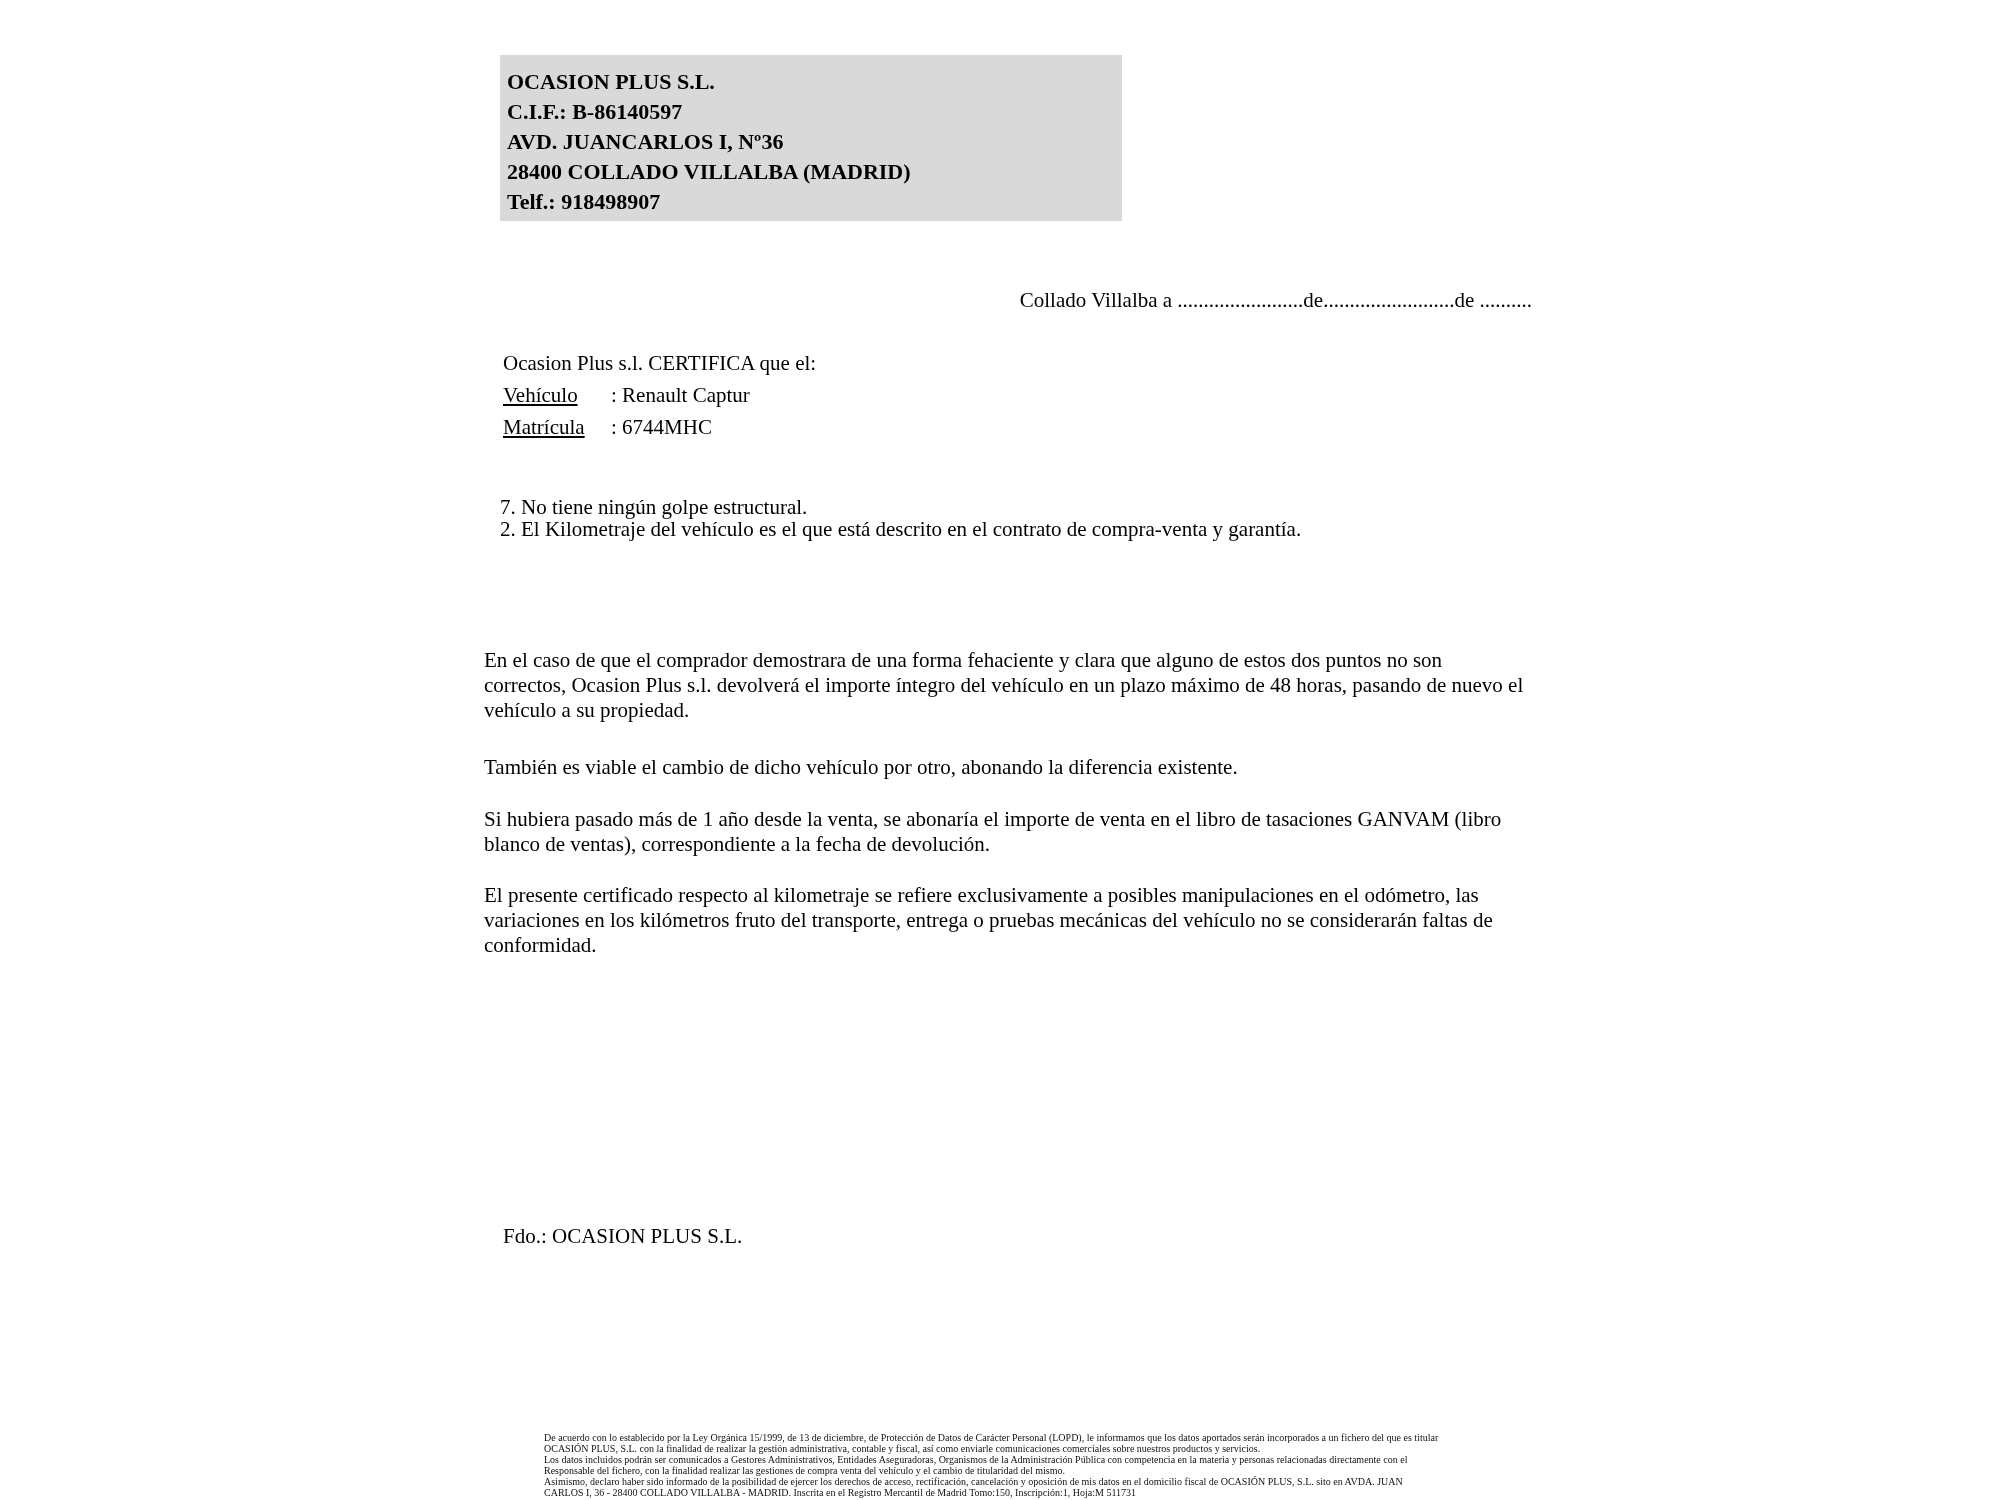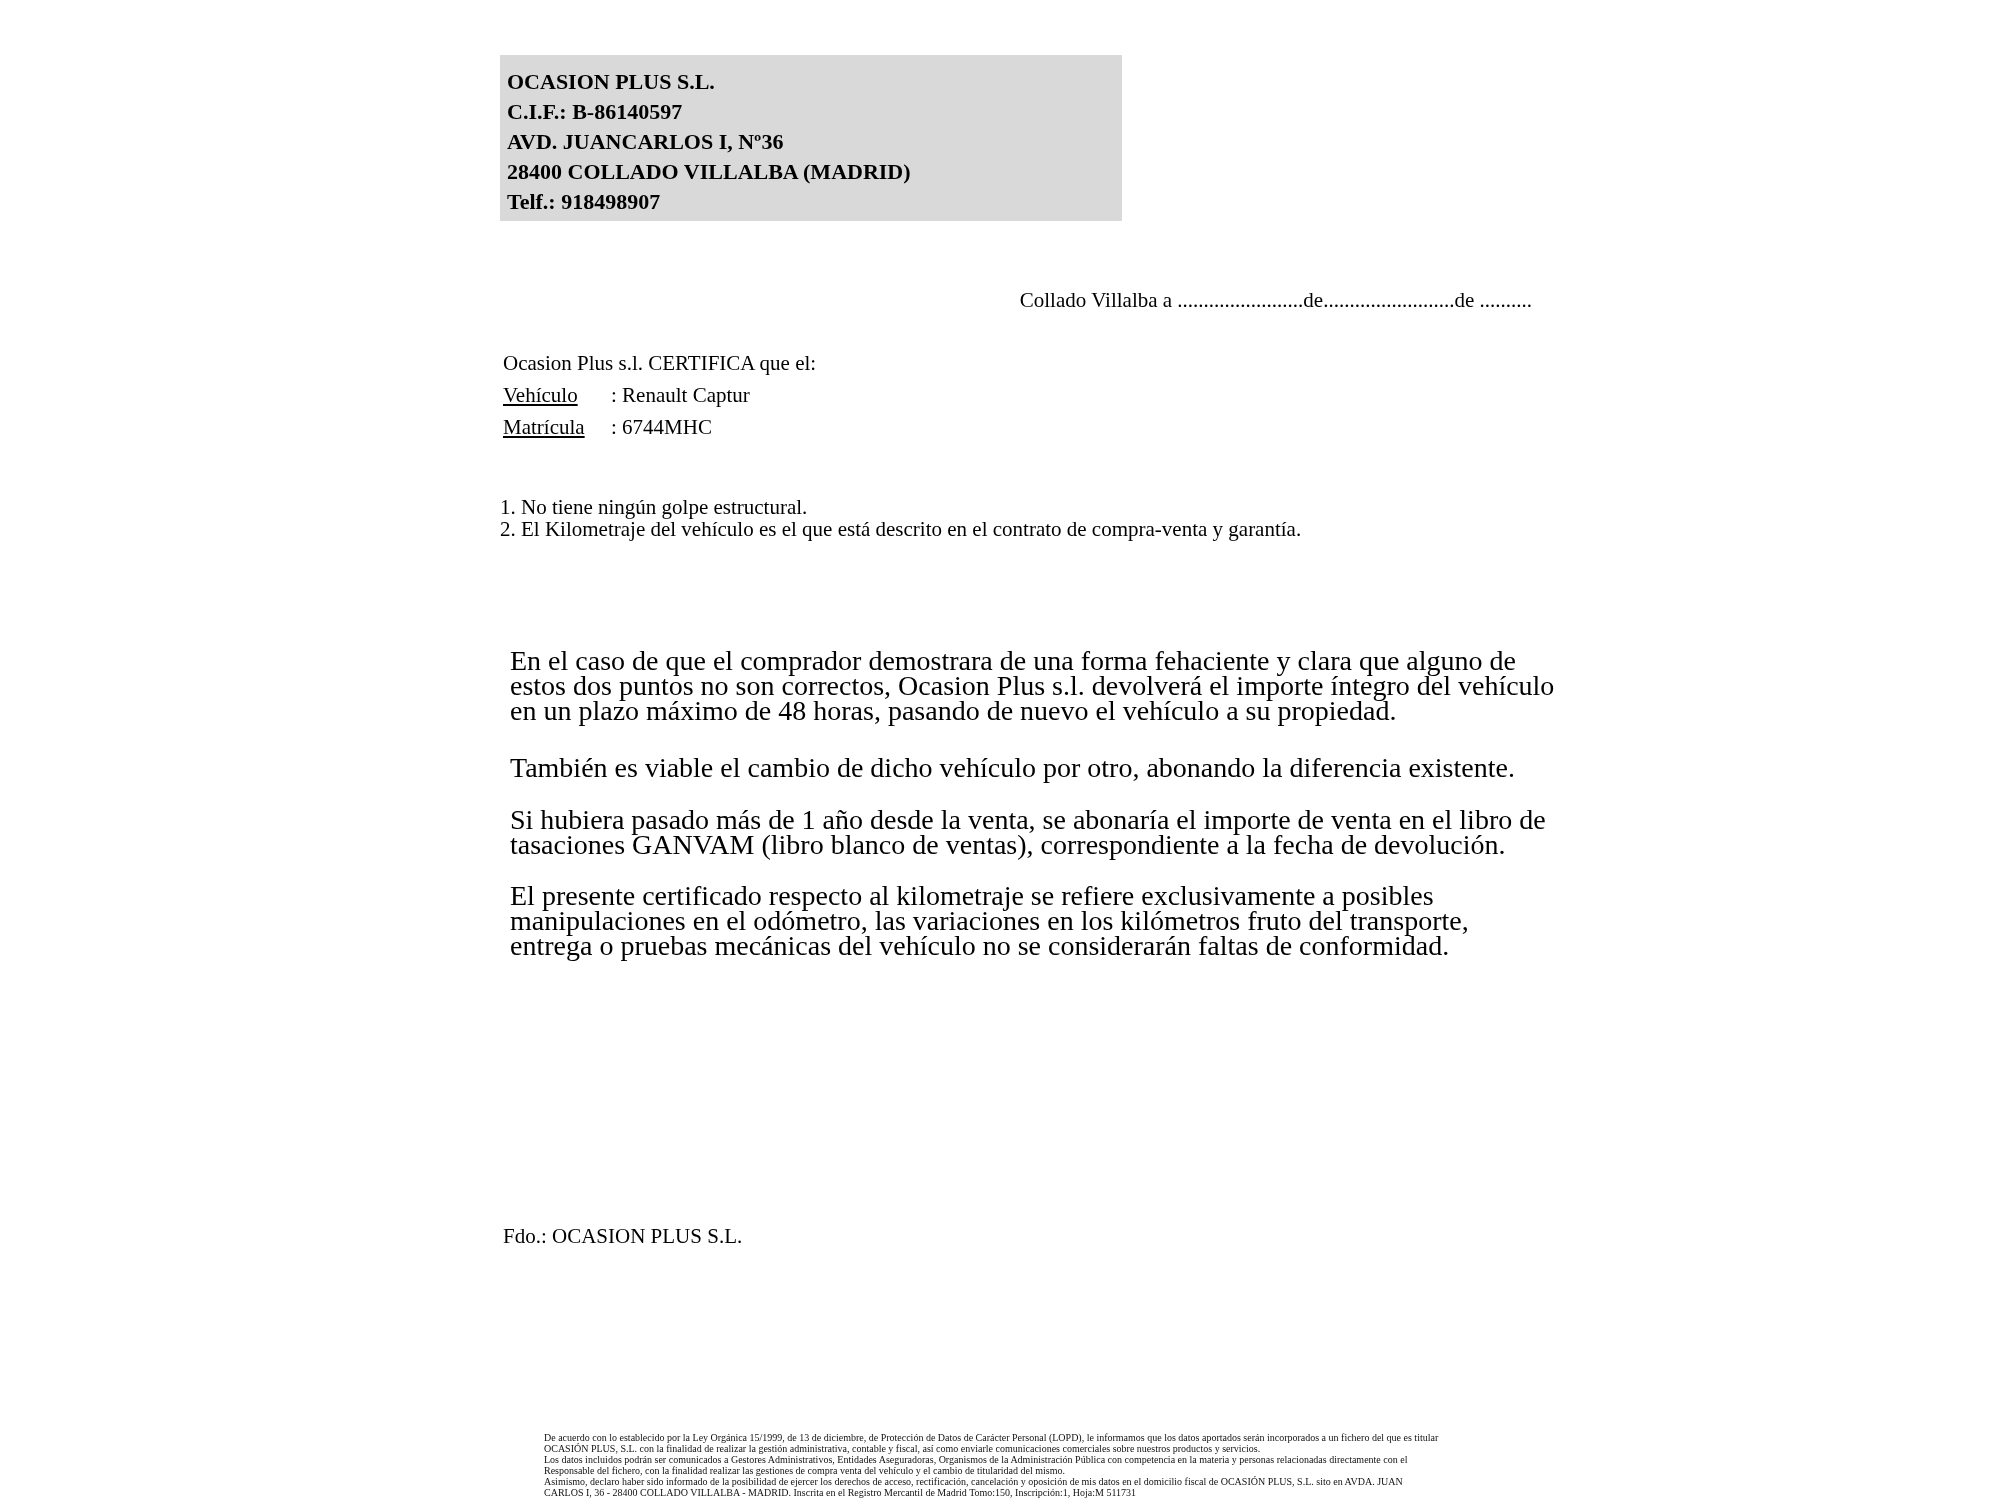--- a/index.html
+++ b/index.html
@@ -53,23 +53,23 @@
   .line {
     position: absolute;
     left: 500px;
     width: 1045px;
     font-size: 21px;
     line-height: 25px;
     white-space: nowrap;
   }
   .p {
     position: absolute;
-    left: 510px;
+    left: 484px;
     width: 1045px;
-    font-size: 28px;
+    font-size: 21px;
     line-height: 25px;
   }
   .legal {
     position: absolute;
     left: 524px; top: 1432px;
     width: 1075px;
     font-size: 10px;
     line-height: 11px;
     color: #111111;
     margin-left: 20px;
@@ -90,21 +90,21 @@
   </div>
 
   <div class="date-line">Collado Villalba a ........................de.........................de ..........</div>
 
   <div class="certify-block">
     <div>Ocasion Plus s.l. CERTIFICA que el:</div>
     <div><span class="u-label">Vehículo</span><span>: Renault Captur</span></div>
     <div><span class="u-label">Matrícula</span><span>: 6744MHC</span></div>
   </div>
 
-  <div class="line" style="top:495px">1. No tiene ningún golpe estructural.</div>
+  <div class="line" style="top:495px">7. No tiene ningún golpe estructural.</div>
   <div class="line" style="top:517px">2. El Kilometraje del vehículo es el que está descrito en el contrato de compra-venta y garantía.</div>
 
   <div class="p" style="top:648px">En el caso de que el comprador demostrara de una forma fehaciente y clara que alguno de estos dos puntos no son correctos, Ocasion Plus s.l. devolverá el importe íntegro del vehículo en un plazo máximo de 48 horas, pasando de nuevo el vehículo a su propiedad.</div>
   <div class="p" style="top:755px">También es viable el cambio de dicho vehículo por otro, abonando la diferencia existente.</div>
   <div class="p" style="top:807px">Si hubiera pasado más de 1 año desde la venta, se abonaría el importe de venta en el libro de tasaciones GANVAM (libro blanco de ventas), correspondiente a la fecha de devolución.</div>
   <div class="p" style="top:883px">El presente certificado respecto al kilometraje se refiere exclusivamente a posibles manipulaciones en el odómetro, las variaciones en los kilómetros fruto del transporte, entrega o pruebas mecánicas del vehículo no se considerarán faltas de conformidad.</div>
 
   <div class="line" style="top:1224px; left:503px">Fdo.: OCASION PLUS S.L.</div>
 
   <div class="legal">

